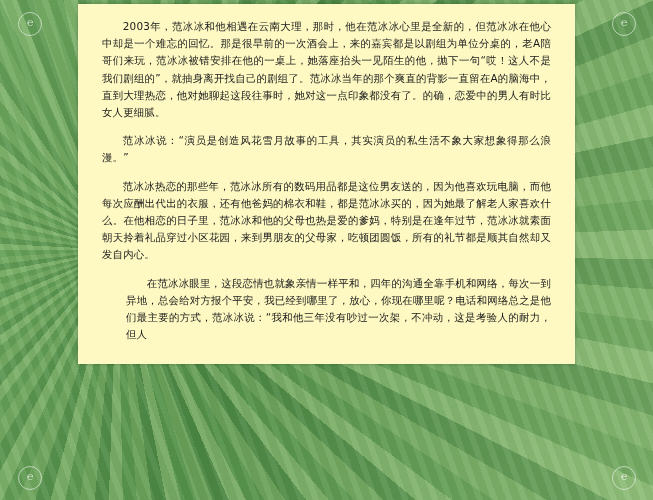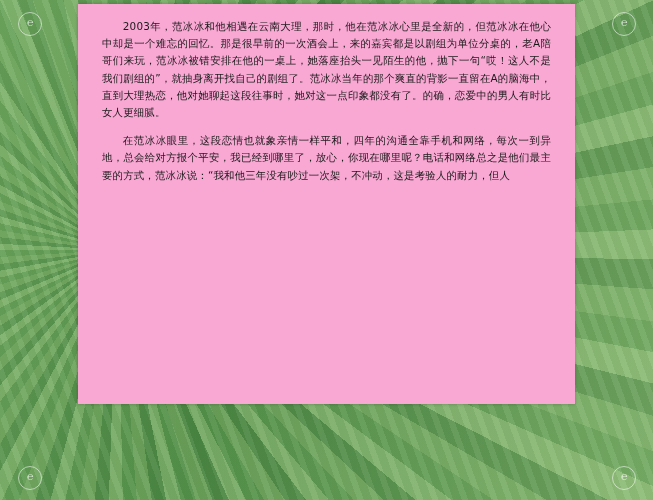--- a/index.html
+++ b/index.html
@@ -53,39 +53,40 @@
         rgba(0,0,0,0.05) 6px,
         rgba(0,0,0,0.05) 14px);
     opacity: 0.6;
   }
   
   .sheet {
     position: absolute;
     left: 78px;
     top: 4px;
     width: 497px;
-    height: 400px;
-    background: #f9a8d4;
+    height: 360px;
+    background: #fef9c3;
     box-shadow: 0 0 3px rgba(0,0,0,0.25);
   }
   .doc-body {
     padding: 14px 24px 0 24px;
     color: #1a1a1a;
     font-size: 10.4px;
     line-height: 17.2px;
     text-align: justify;
     text-justify: inter-ideograph;
   }
   .para {
     margin: 0 0 11px 0;
     text-indent: 2em;
     letter-spacing: 0.2px;
   }
   .para.last {
     margin-bottom: 0;
+    margin-left: 24px;
   }
   
   .wm {
     position: absolute;
     width: 22px;
     height: 22px;
     border: 1.5px solid rgba(255,255,255,0.55);
     border-radius: 50%;
     color: rgba(255,255,255,0.7);
     font-size: 11px;
@@ -107,16 +108,18 @@
   <div class="bg-rays2"></div>
 
   <div class="wm wm-tl">℮</div>
   <div class="wm wm-tr">℮</div>
   <div class="wm wm-bl">℮</div>
   <div class="wm wm-br">℮</div>
 
   <div class="sheet">
     <div class="doc-body">
       <p class="para">2003年，范冰冰和他相遇在云南大理，那时，他在范冰冰心里是全新的，但范冰冰在他心中却是一个难忘的回忆。那是很早前的一次酒会上，来的嘉宾都是以剧组为单位分桌的，老A陪哥们来玩，范冰冰被错安排在他的一桌上，她落座抬头一见陌生的他，抛下一句“哎！这人不是我们剧组的”，就抽身离开找自己的剧组了。范冰冰当年的那个爽直的背影一直留在A的脑海中，直到大理热恋，他对她聊起这段往事时，她对这一点印象都没有了。的确，恋爱中的男人有时比女人更细腻。</p>
+      <p class="para">范冰冰说：“演员是创造风花雪月故事的工具，其实演员的私生活不象大家想象得那么浪漫。”</p>
+      <p class="para">范冰冰热恋的那些年，范冰冰所有的数码用品都是这位男友送的，因为他喜欢玩电脑，而他每次应酬出代出的衣服，还有他爸妈的棉衣和鞋，都是范冰冰买的，因为她最了解老人家喜欢什么。在他相恋的日子里，范冰冰和他的父母也热是爱的爹妈，特别是在逢年过节，范冰冰就素面朝天拎着礼品穿过小区花园，来到男朋友的父母家，吃顿团圆饭，所有的礼节都是顺其自然却又发自内心。</p>
       <p class="para last">在范冰冰眼里，这段恋情也就象亲情一样平和，四年的沟通全靠手机和网络，每次一到异地，总会给对方报个平安，我已经到哪里了，放心，你现在哪里呢？电话和网络总之是他们最主要的方式，范冰冰说：“我和他三年没有吵过一次架，不冲动，这是考验人的耐力，但人</p>
     </div>
   </div>
 </div>
 
 </body></html>

